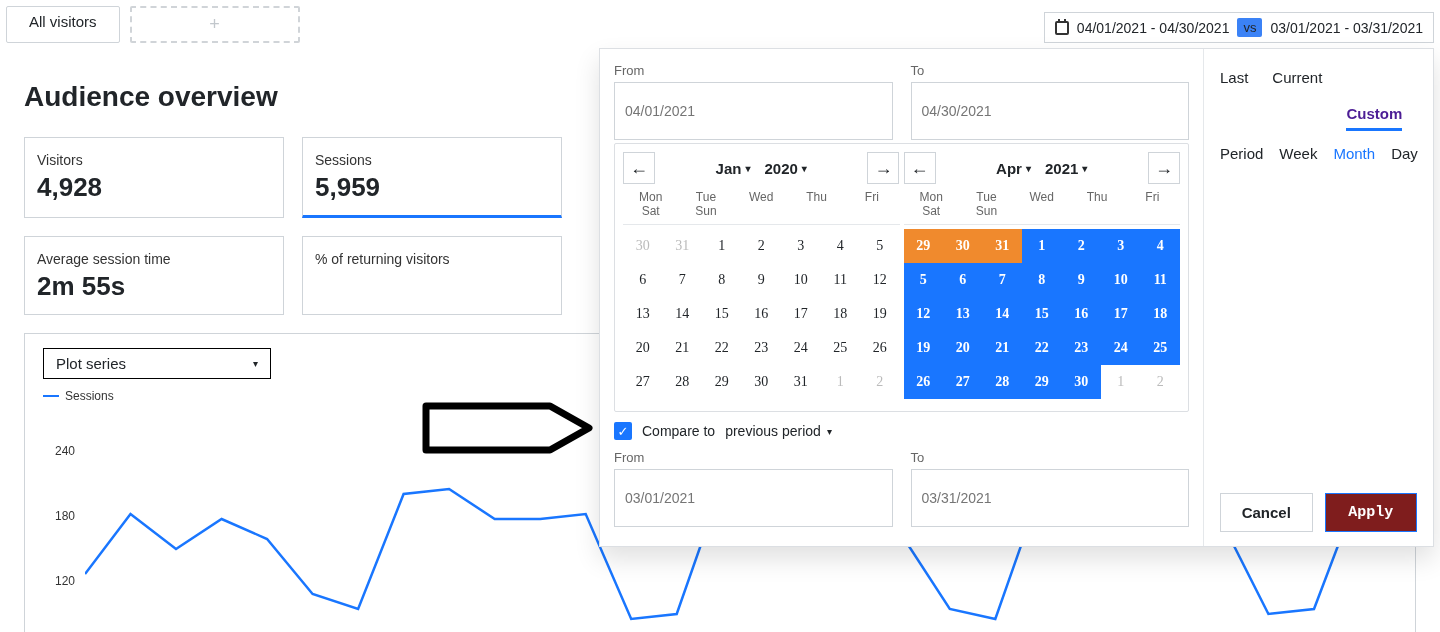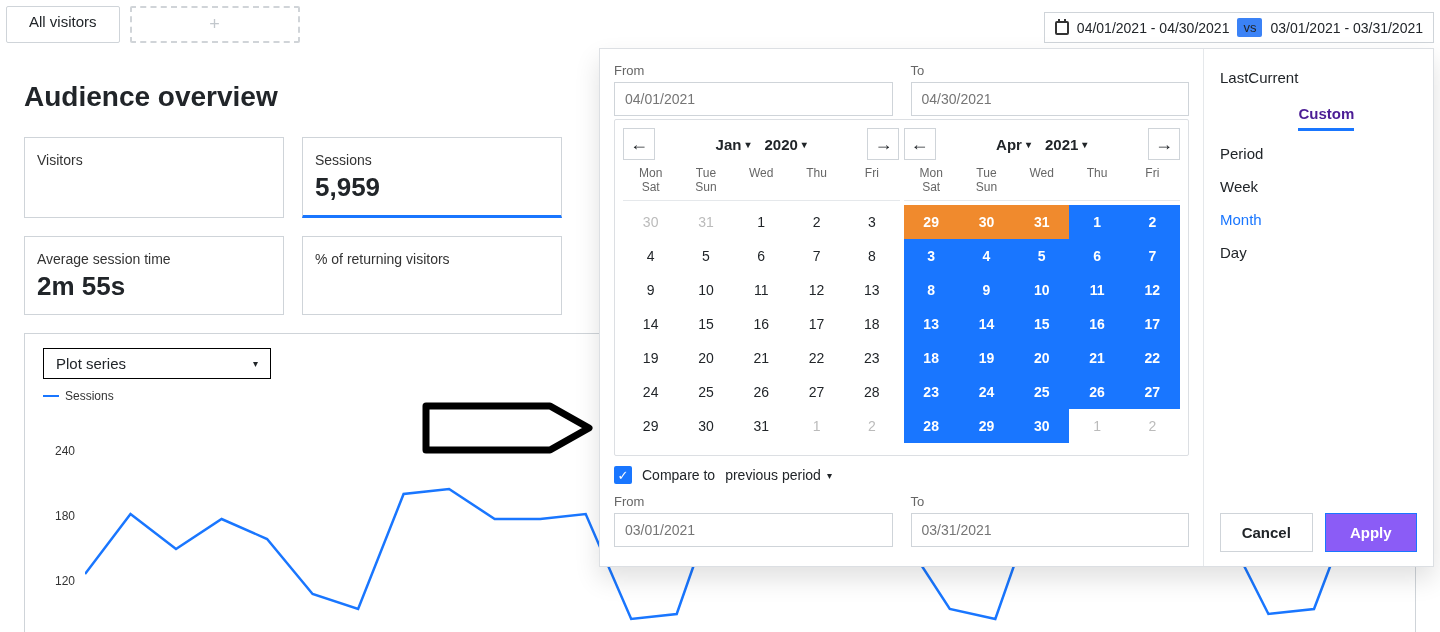--- a/index.html
+++ b/index.html
@@ -174,77 +174,78 @@
   .right-side {
     width: 230px;
     border-left: 1px solid #e5e8eb;
     padding: 12px 16px 14px 16px;
     display: flex;
     flex-direction: column;
     justify-content: space-between;
   }
   .mode-tabs {
     display: flex;
+    gap: 24px;
     font-size: 15px;
     margin-bottom: 14px;
     padding-top: 8px;
   }
   .mode-tabs .tab {
     padding-bottom: 6px;
     cursor: pointer;
   }
   .mode-tabs .tab.active {
     color: #4c1d95;
     border-bottom: 3px solid #1976ff;
     font-weight: 600;
     margin-top: 36px;
   }
   .unit-list {
     display: flex;
-    flex-direction: column;
     gap: 16px;
     font-size: 15px;
   }
   .unit-list .unit.active { color: #1976ff; }
   .btn-row {
     display: flex;
     gap: 12px;
     margin-top: auto;
   }
   .btn {
     flex: 1;
     padding: 10px 0;
     font-size: 15px;
     text-align: center;
     border: 1px solid #cfd4d9;
     background: #fff;
     cursor: pointer;
     font-weight: 600;
   }
   .btn.primary {
-    background: #8b5cf6;
+    background: #7f1d1d;
     color: #fff;
     border-color: #1976ff;
+    font-family: Liberation Mono, monospace;
   }
 
   .range-fields {
     display: flex;
     gap: 18px;
     margin-bottom: 3px;
   }
   .range-col { flex: 1; }
   .range-col label {
     font-size: 13px;
     color: #666;
     display: block;
     margin-bottom: 4px;
   }
   .range-col input {
     width: 100%;
-    padding: 8px 10px;
+    padding: 20px 10px;
     border: 1px solid #cfd4d9;
     font-size: 14px;
   }
 
   .duo {
     border: 1px solid #dcdfe3;
     border-radius: 2px;
     padding: 8px 8px 12px 8px;
     display: flex;
     gap: 4px;
@@ -278,21 +279,22 @@
     grid-template-columns: repeat(5, 1fr);
     text-align: center;
     font-size: 12px;
     color: #666;
     border-bottom: 1px solid #e5e8eb;
     padding-bottom: 6px;
     margin-bottom: 4px;
   }
   .days {
     display: grid;
-    grid-template-columns: repeat(5, 1fr);
+    grid-template-columns: repeat(7, 1fr);
+    font-family: Liberation Serif, serif;
   }
   .day {
     height: 34px;
     display: flex;
     align-items: center;
     justify-content: center;
     font-size: 14px;
   }
   .day.muted { color: #bbb; }
   .day.sel {
@@ -342,20 +344,21 @@
     <span>03/01/2021 - 03/31/2021</span>
   </div>
 </div>
 
 <div class="main">
   <h1 class="title">Audience overview</h1>
 
   <div class="stats-row">
     <div class="stat-card">
       <div class="stat-label">Visitors</div>
+      <div class="stat-value">4,928</div>
     </div>
     <div class="stat-card active">
       <div class="stat-label">Sessions</div>
       <div class="stat-value">5,959</div>
     </div>
   </div>
   <div class="stats-row">
     <div class="stat-card">
       <div class="stat-label">Average session time</div>
       <div class="stat-value">2m 55s</div>

